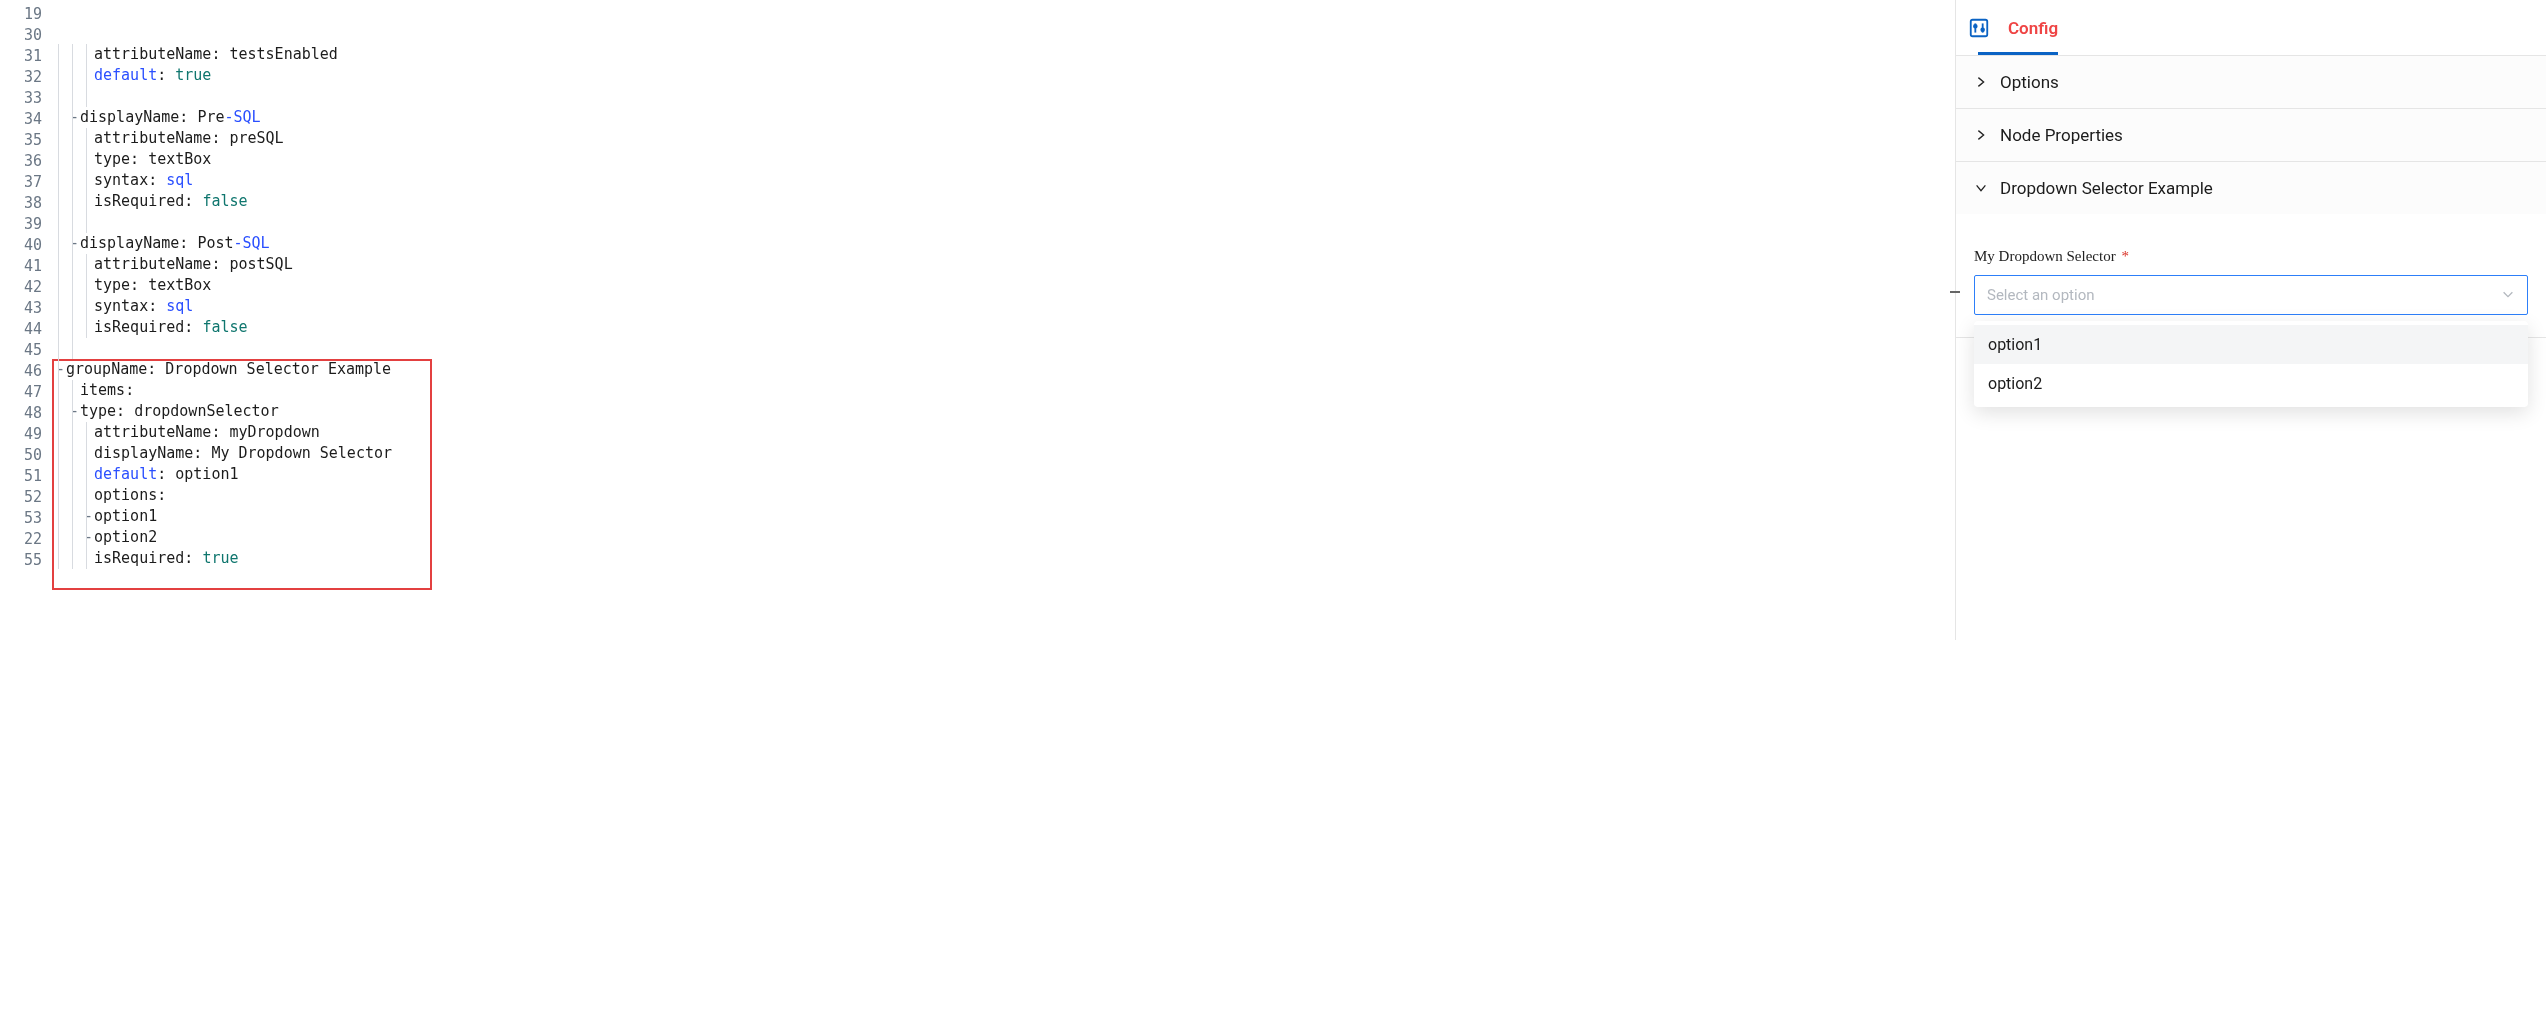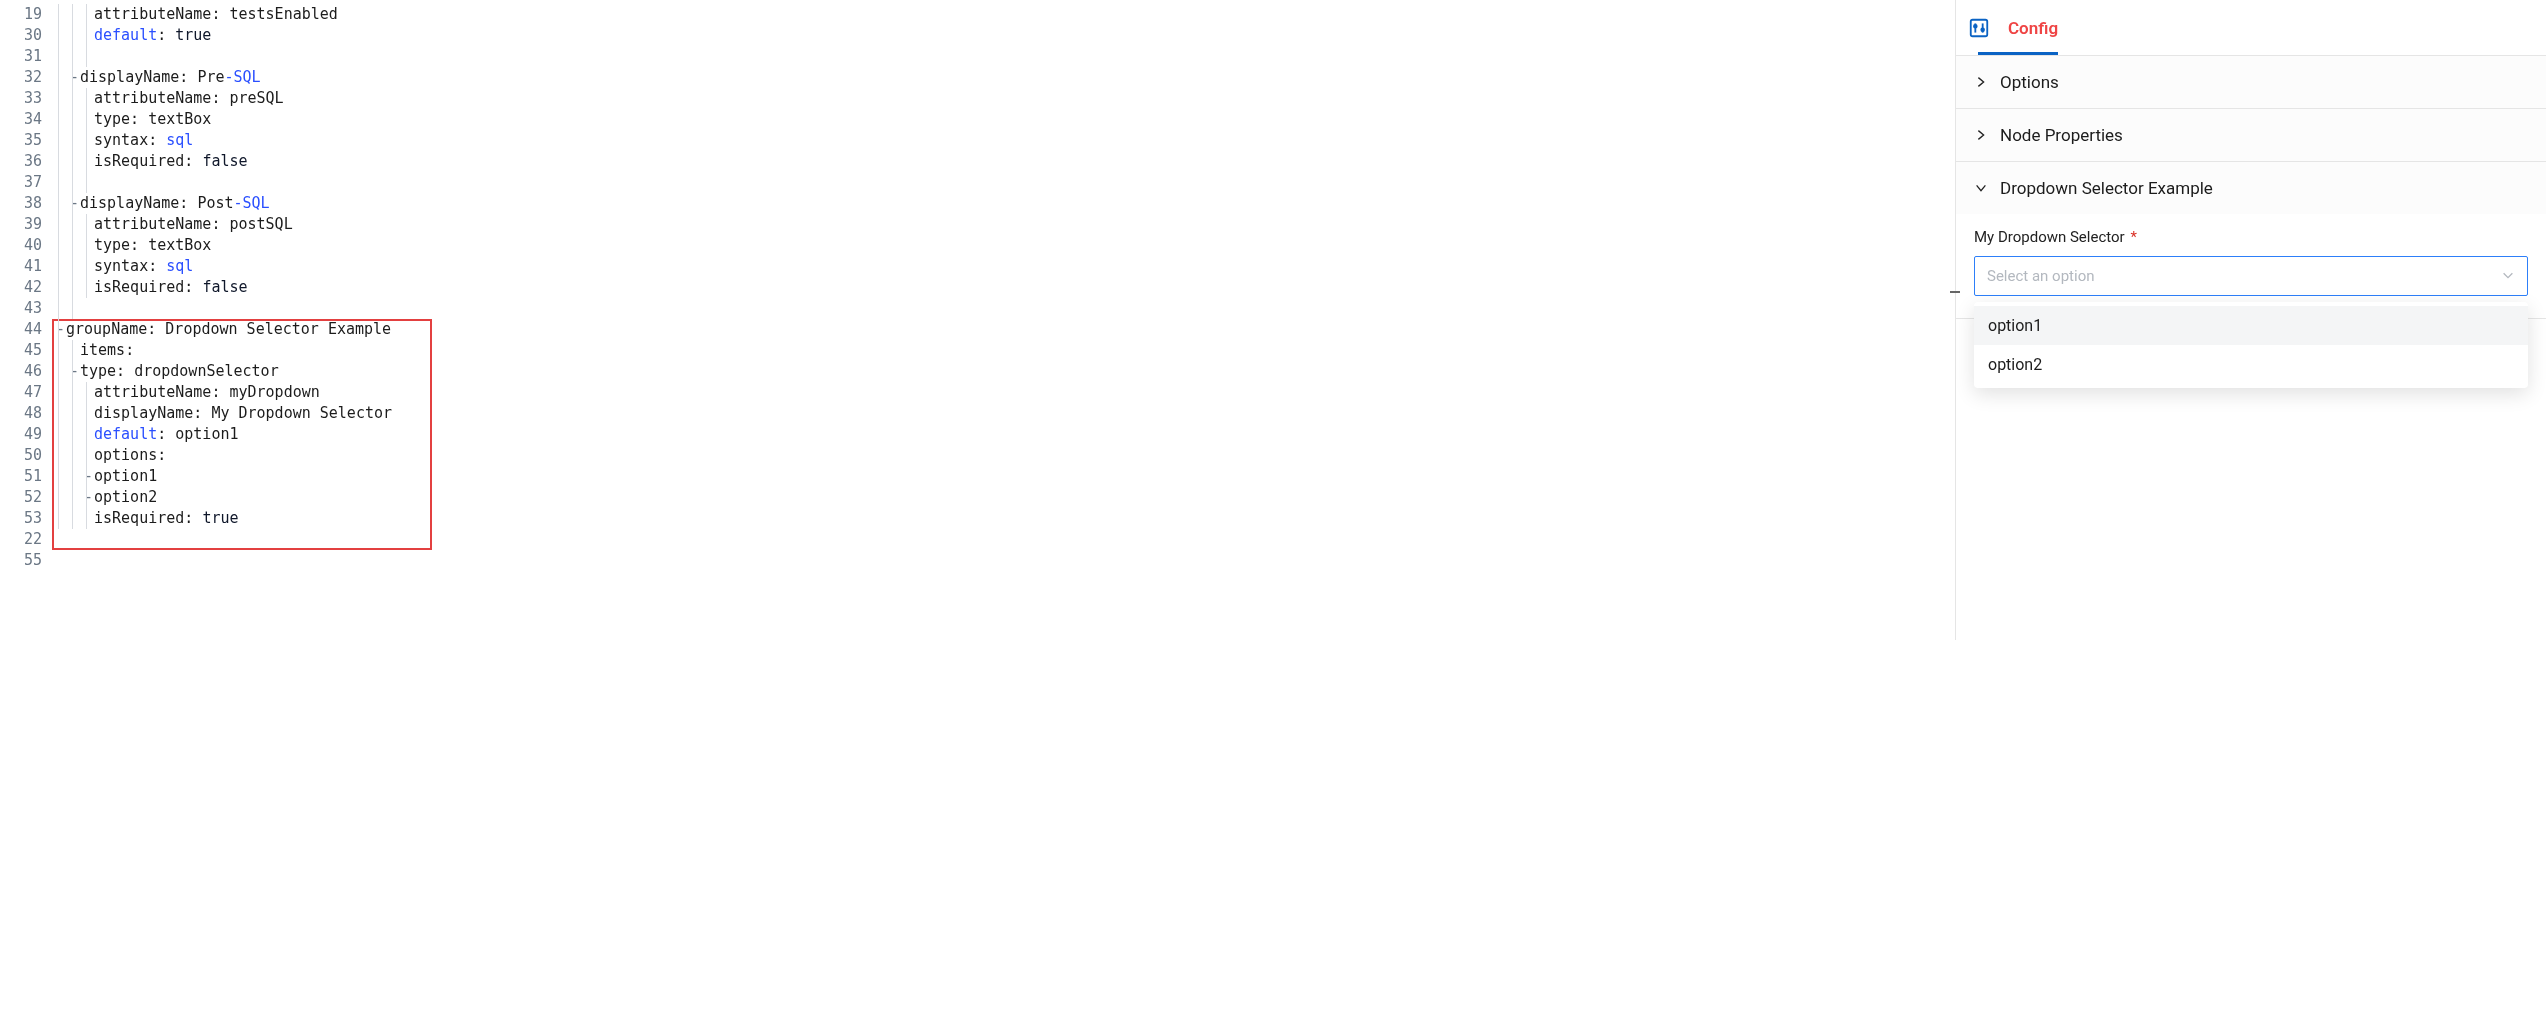--- a/index.html
+++ b/index.html
@@ -11,48 +11,48 @@
     
     .tabs { display: flex; gap: 42px; padding: 0 10px; border-bottom: 1px solid #e5e5e5; height: 56px; align-items: center; }
     .tab { font-size: 17px; color: #333; padding: 16px 0; cursor: pointer; position: relative; }
     .tab.active { color: #0b63c4; font-weight: 600; }
     .tab.active::after { content: ""; position: absolute; left: 0; right: 0; bottom: -1px; height: 3px; background: #0b63c4; }
 
     
     .editor-wrap { display: flex; font-family: ui-monospace, SFMono-Regular, Menlo, Consolas, monospace; font-size: 15px; line-height: 21px; overflow: hidden; position: relative; }
     .gutter { width: 52px; text-align: right; color: #6b7785; padding: 4px 10px 4px 0; user-select: none; }
     .gutter .ln { height: 21px; }
-    .code { flex: 1; padding: 4px 0; position: relative; }
+    .code { flex: 1; padding: 4px 0; position: relative; margin-top: 40px; }
     .row { display: flex; height: 21px; white-space: pre; }
     .ind { position: relative; display: inline-block; }
     .guide { position: absolute; top: 0; bottom: 0; width: 0; border-left: 1px solid #d8dbe0; }
     .fold { color: #6b7785; display: inline-block; width: 10px; margin-left: -10px; }
     .k-key { color: #1c1c1c; }
     .v-sql { color: #2a4fff; }
-    .v-bool { color: #0f172a; }
+    .v-bool { color: #0f766e; }
     .v-opt { color: #1c1c1c; }
     .tok-default { color: #2a4fff; }
     .highlight-box { position: absolute; border: 2px solid #e34040; pointer-events: none; }
     
     .drag-handle { position: absolute; right: -6px; top: 280px; width: 12px; height: 24px; display: flex; align-items: center; justify-content: center; color: #666; cursor: col-resize; }
     .drag-handle svg { width: 12px; height: 18px; }
 
     
     .r-tabs { display: flex; gap: 18px; padding: 0 12px; border-bottom: 1px solid #e5e5e5; height: 56px; align-items: center; }
     .r-tab-icon { width: 22px; height: 22px; color: #0b63c4; display:flex; align-items:center; justify-content:center;}
     .r-tab { font-size: 17px; color: #ef4444; font-weight: 600; padding: 16px 0; position: relative; cursor: pointer; }
     .r-tab.active::after { content: ""; position: absolute; left: -30px; right: 0; bottom: -1px; height: 3px; background: #0b63c4; }
 
     .acc { }
     .acc-item { border-bottom: 1px solid #e5e5e5; }
     .acc-head { display: flex; align-items: center; gap: 12px; padding: 16px 18px; cursor: pointer; font-size: 17px; color: #1c1c1c; background:#fcfcfc; }
     .chev { width: 14px; height: 14px; display: inline-flex; }
     .acc-body { padding: 10px 18px 22px 18px; }
 
-    .field-label { font-size: 15px; color: #222; margin: 4px 0 10px 0; }
+    .field-label { font-size: 15px; color: #222; margin: 24px 0 10px 0; font-family: Liberation Serif, serif; }
     .req { color: #d93025; margin-left: 2px; }
 
     .select { position: relative; }
     .select-box { border: 1px solid #2d7ff9; border-radius: 2px; height: 40px; display: flex; align-items: center; padding: 0 12px; cursor: pointer; background:#fff; }
     .select-ph { color: #b3b8bf; font-size: 15px; flex: 1; }
     .select-caret { color: #b3b8bf; }
     .menu { position: absolute; left: 0; right: 0; top: 46px; background: #fff; border-radius: 4px; box-shadow: 0 6px 20px rgba(0,0,0,0.12); padding: 4px 0; }
     .menu-opt { padding: 10px 14px; font-size: 16px; cursor: pointer; }
     .menu-opt.hover { background: #f4f5f6; }
   </style>

